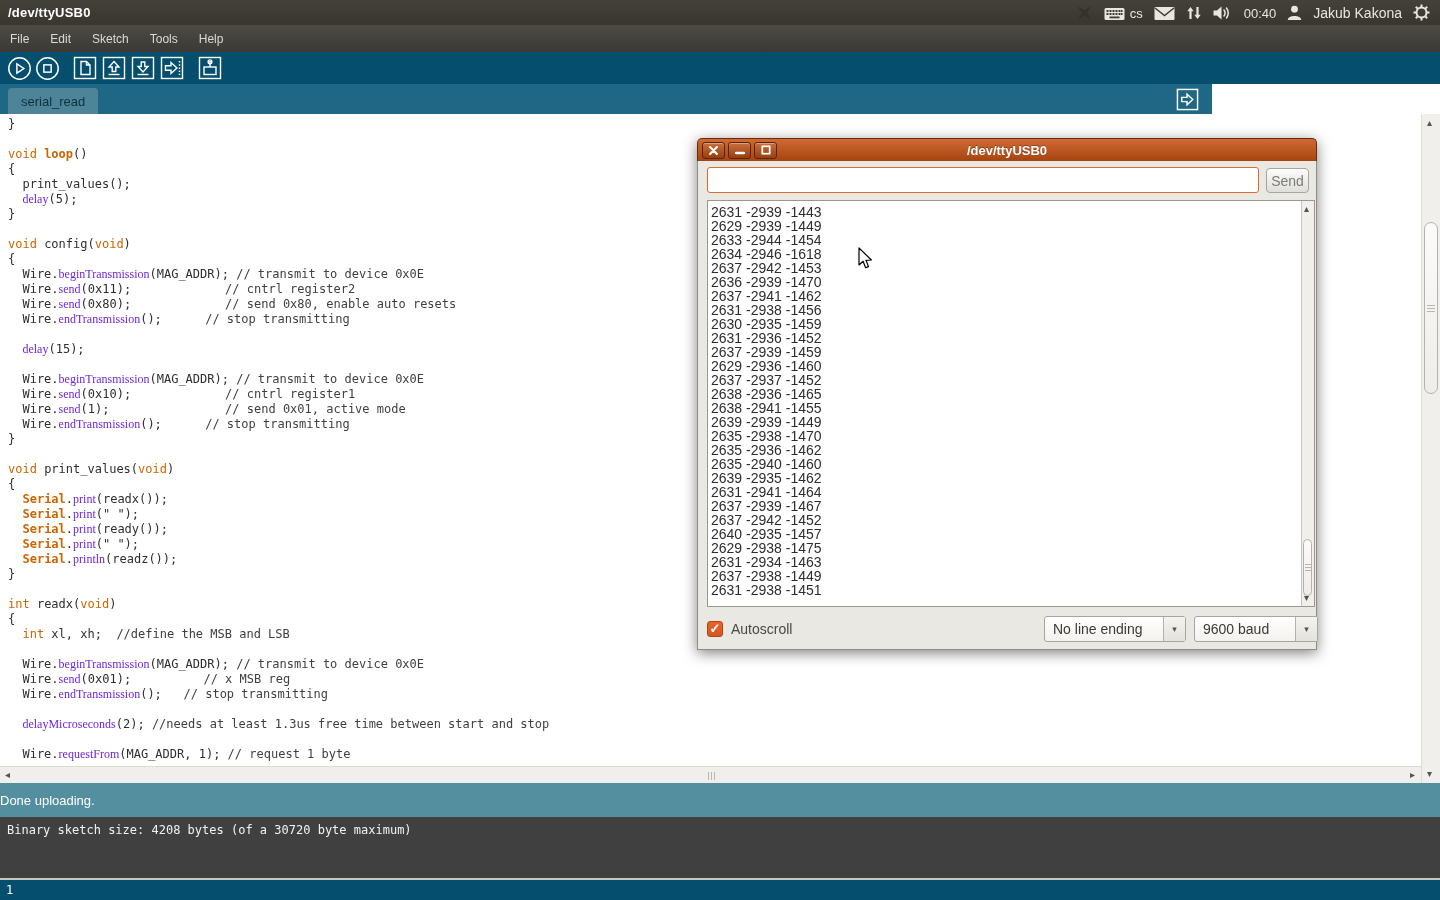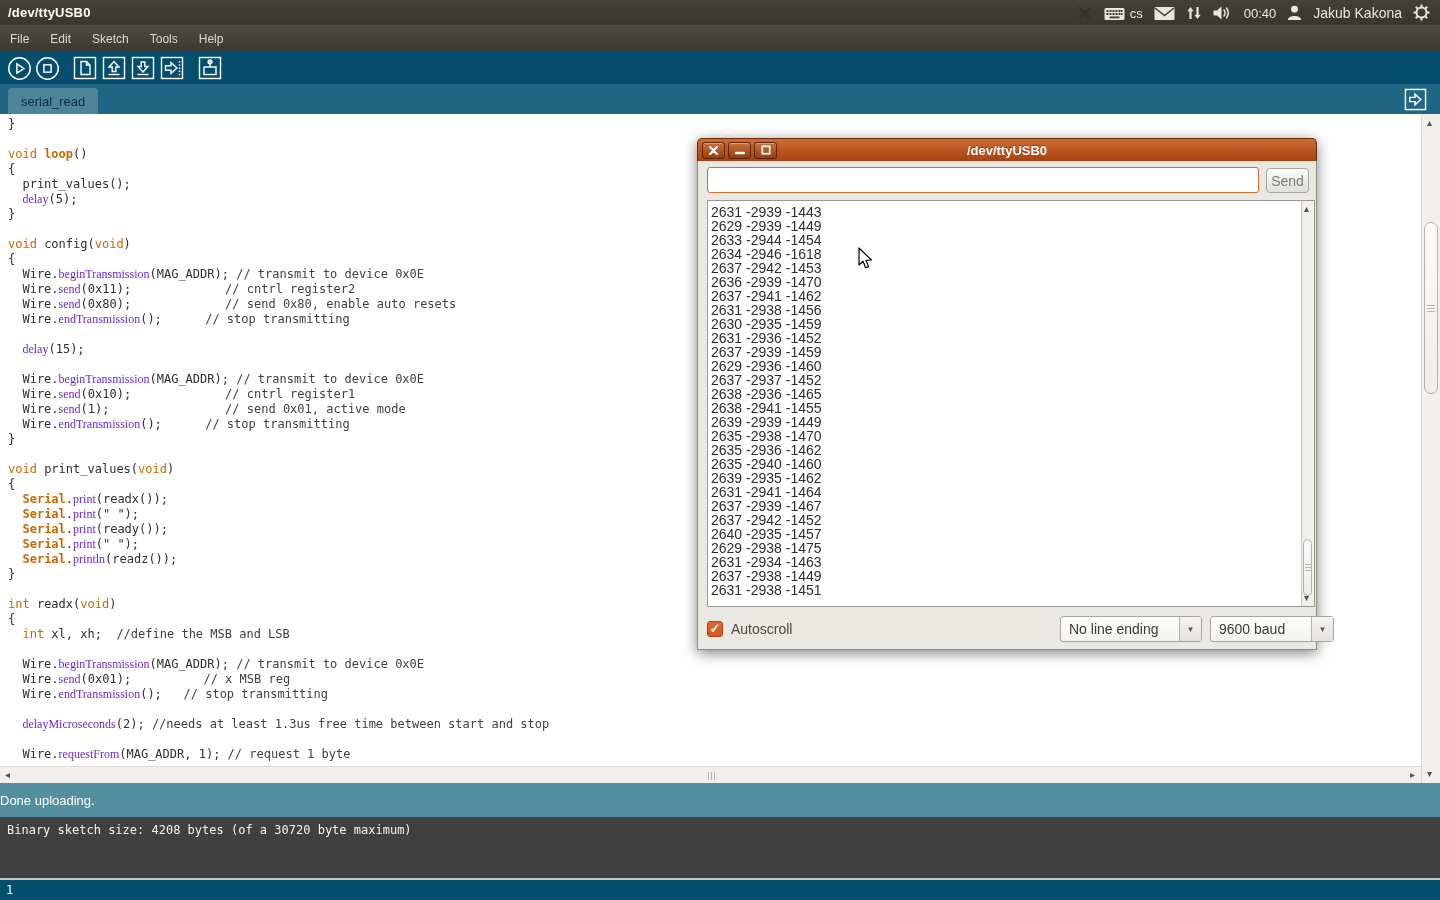--- a/index.html
+++ b/index.html
@@ -21,21 +21,21 @@
   .menu-item { color:#dcdad5; font-size:12px; cursor:default; }
 
   
   .toolbar { position:absolute; left:0; top:52px; width:1440px; height:32px;
              background:#054e6e; display:flex; align-items:center; padding-left:5px; }
   .tb-btn { width:28px; height:28px; display:flex; align-items:center; justify-content:center; }
   .tb-btn.sq { margin-left:1px; }
   .tb-gap { width:9px; }
 
   
-  .tab-bar { position:absolute; left:0; top:84px; width:1440px; height:30px; background:#1f6785; }
+  .tab-bar { position:absolute; left:0; top:84px; width:1212px; height:30px; background:#1f6785; }
   .tab { position:absolute; left:8px; bottom:0; height:26px; padding:0 13px;
          background:#4e8498; border-radius:4px 4px 0 0; display:flex; align-items:center; }
   .tab span { color:#0a3340; font-size:13px; }
   .newtab-btn { position:absolute; right:13px; top:4px; width:23px; height:23px;
                 display:flex; align-items:center; justify-content:center; }
 
   
   .editor { position:absolute; left:0; top:114px; width:1421px; height:652px;
             background:#fff; overflow:hidden; }
   #code-area { padding:3px 0 0 8px; }
@@ -106,21 +106,21 @@
               border-radius:5px; display:flex; align-items:center; justify-content:center; }
   .sm-bottom { position:absolute; left:9px; right:8px; top:454px; height:28px;
                display:flex; align-items:center; }
   .checkbox { width:16px; height:16px; border:1px solid #b8430f; border-radius:3px;
               background:linear-gradient(#e8632d,#d4561f); color:#fff;
               display:flex; align-items:center; justify-content:center; }
   .checkbox .tick { display:none; font-size:13px; font-weight:bold; line-height:13px; margin-top:-2px; }
   .checkbox.checked .tick { display:block; }
   .autoscroll-label { margin-left:8px; font-size:14px; color:#4a4843; }
   .dropdown { height:26px; background:linear-gradient(#ffffff,#f3f2ef); border:1px solid #a8a5a0;
-              border-radius:3px; display:flex; align-items:stretch; margin-left:24px; }
+              border-radius:3px; display:flex; align-items:stretch; margin-left:8px; }
   .dd-text { display:flex; align-items:center; padding:0 8px; font-size:14px; color:#3c3a36; }
   .dd-arrow { width:22px; border-left:1px solid #b5b2ad; background:linear-gradient(#f4f3f0,#e4e2dd);
               display:flex; align-items:center; justify-content:center; color:#55534e; font-size:9px; }
   .dd-lineending { position:absolute; left:329px; width:142px; }
   .dd-lineending .dd-text { flex:1; }
   .dd-baud { position:absolute; left:479px; width:124px; }
   .dd-baud .dd-text { flex:1; }
   .sm-bottom .dropdown { position:absolute; top:1px; }
 
   .mouse-cursor { position:absolute; left:858px; top:247px; z-index:20; }

